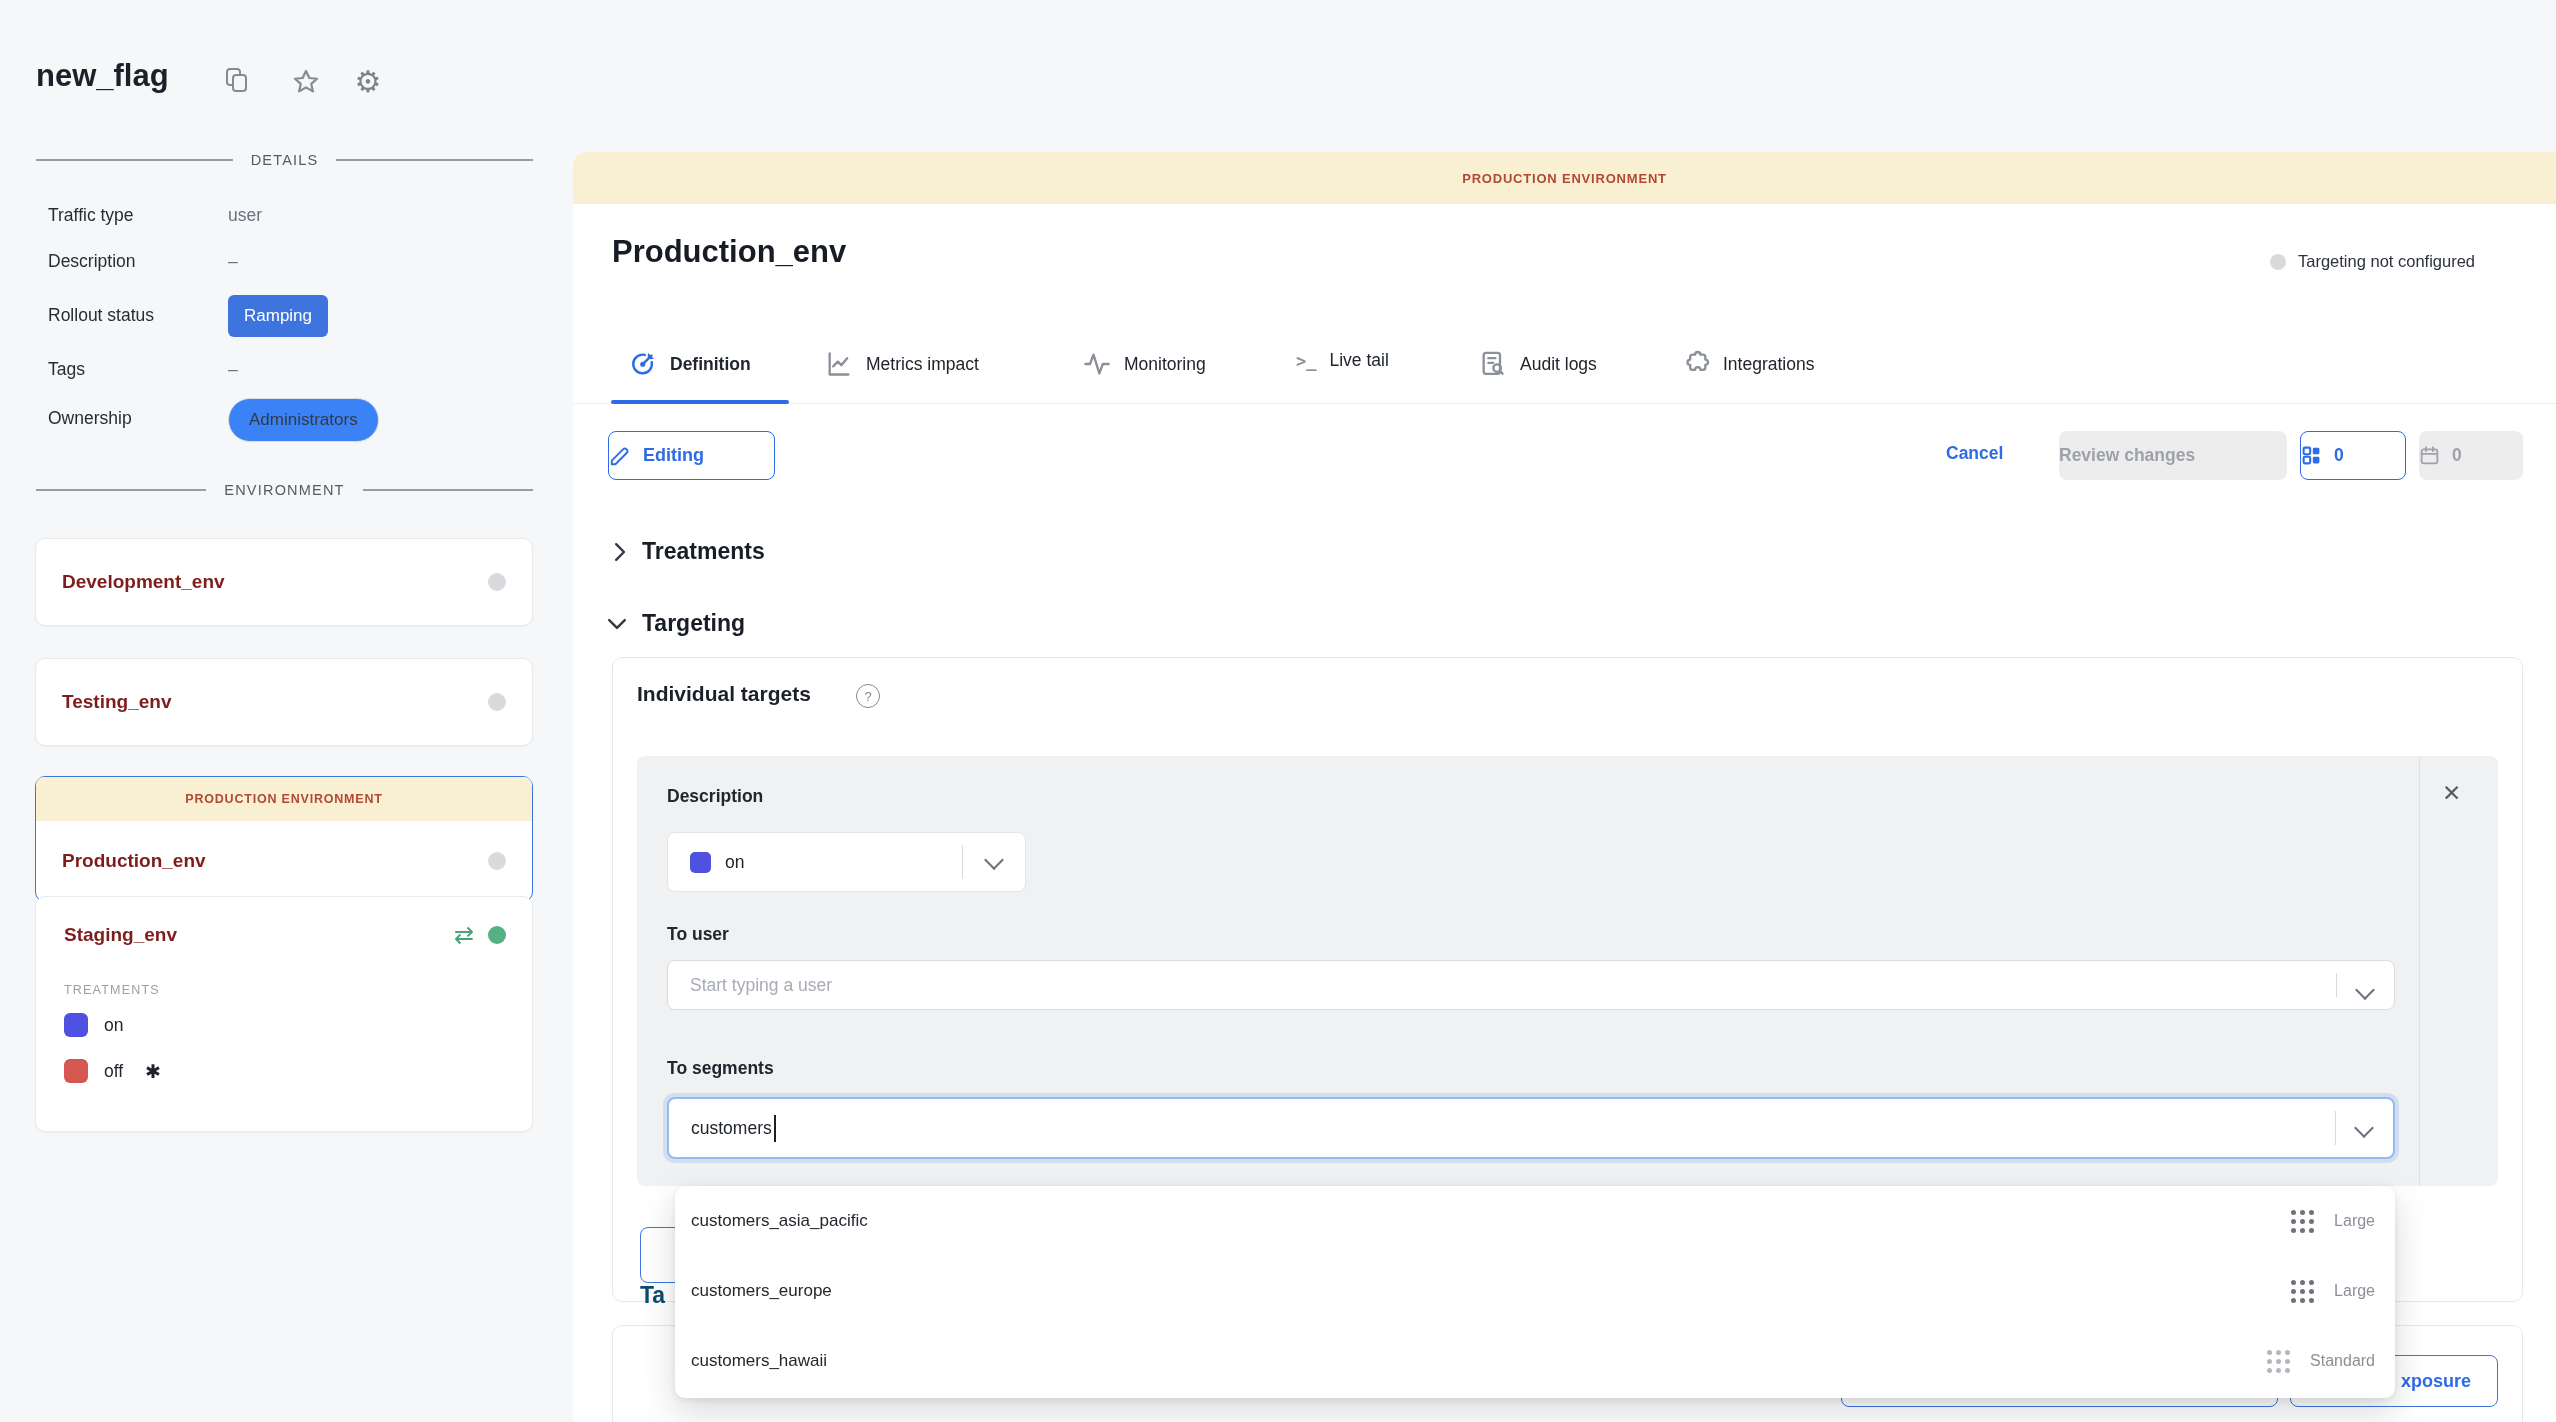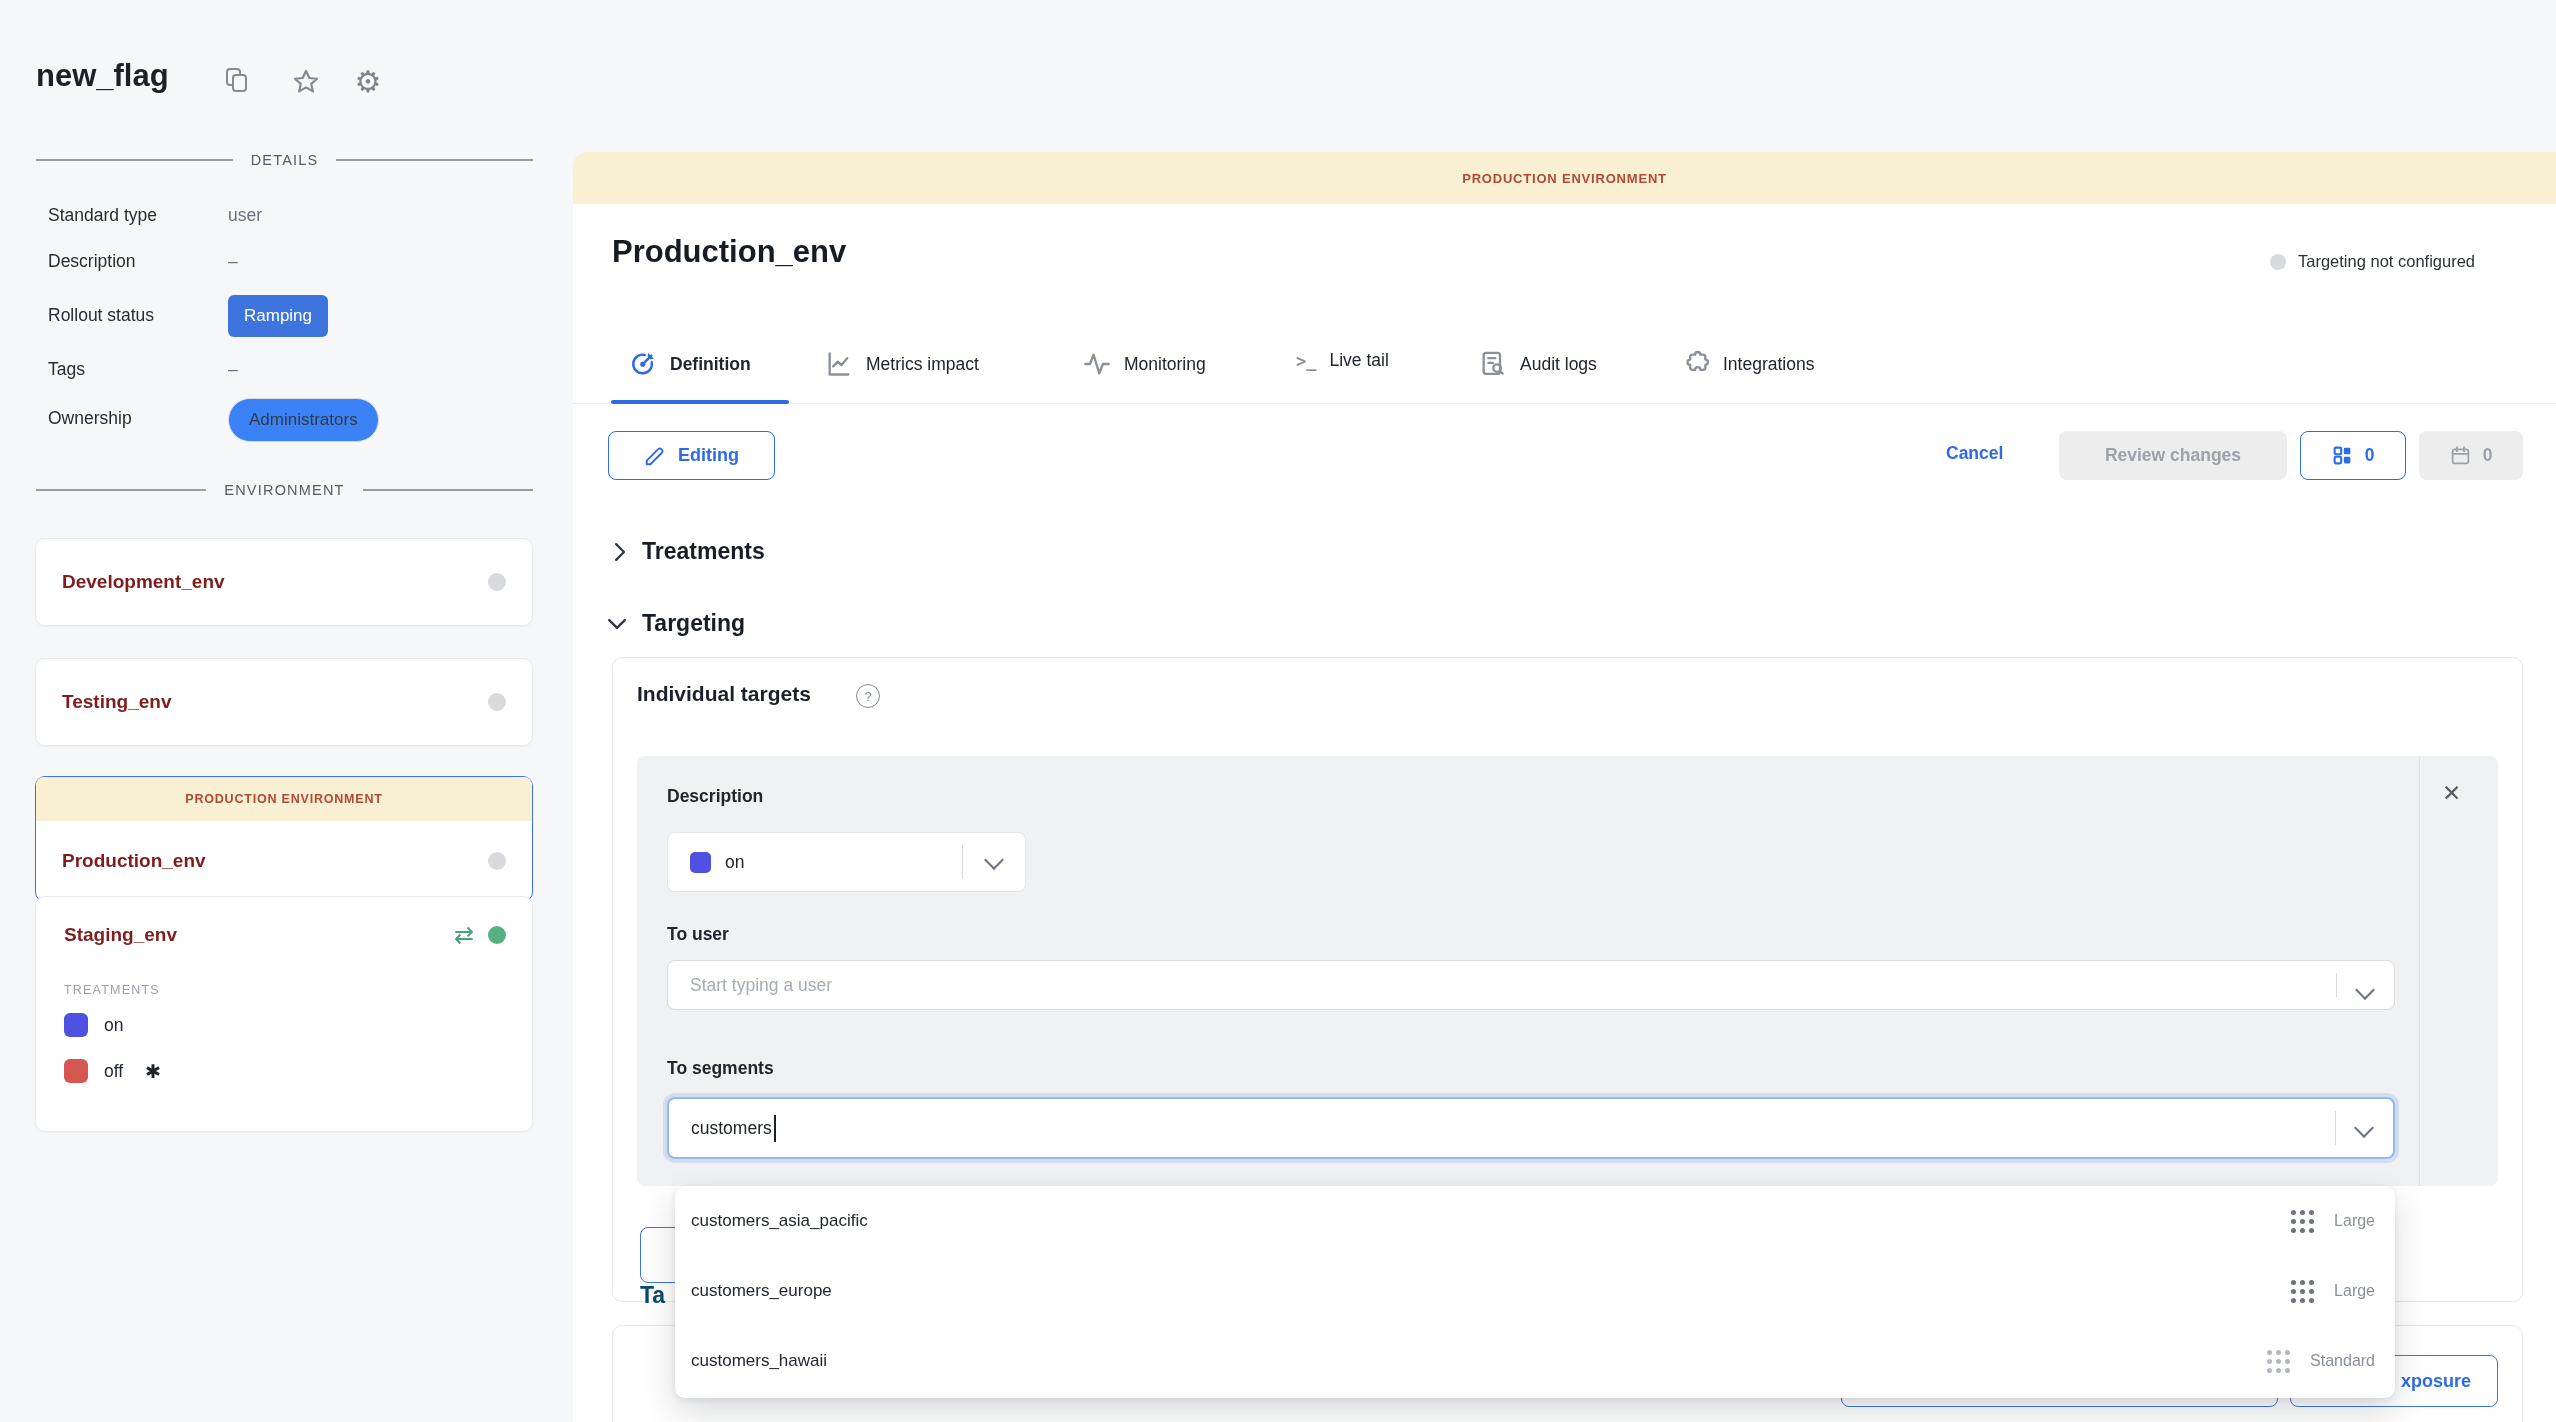--- a/index.html
+++ b/index.html
@@ -44,21 +44,21 @@
   .targ-status { left:2270px; top:252px; display:flex; align-items:center; gap:12px; font-size:16.5px; color:#2c313a; }
   .targ-dot { width:16px; height:16px; border-radius:50%; background:#d8dadc; }
 
   .tabs-border { left:573px; top:403px; width:1983px; height:1px; background:#ebedef; }
   .tab { top:350px; display:flex; align-items:center; gap:13px; cursor:pointer; }
   .tab .t-label { font-size:17.5px; color:#21262e; font-weight:700; }
   .tab .t-label.dim { font-weight:400; color:#20252d; }
   .tab-underline { left:611px; top:400px; width:178px; height:3.5px; background:#2e6be6; border-radius:2px; }
   .livetail-glyph { font-family:"DejaVu Sans Mono",monospace; font-size:17px; color:#8a8f98; font-weight:700; }
 
-  .btn { display:flex; align-items:center; justify-content:center; border-radius:8px; cursor:pointer; }
+  .btn { display:flex; align-items:center; border-radius:8px; cursor:pointer; }
   .editing-btn { left:608px; top:431px; width:167px; height:49px; border:1.5px solid #2e6be6; background:#fff; gap:12px; color:#2e6be6; font-size:18px; font-weight:700; }
   .cancel-link { left:1946px; top:443px; font-size:17.5px; color:#2e6be6; font-weight:700; cursor:pointer; }
   .review-btn { left:2059px; top:431px; width:228px; height:49px; background:#ededee; color:#9da1a8; font-size:17.5px; font-weight:700; }
   .grid-btn { left:2300px; top:431px; width:106px; height:49px; border:1.5px solid #2e6be6; background:#fff; gap:12px; color:#2e6be6; font-size:17.5px; font-weight:700; }
   .cal-btn { left:2419px; top:431px; width:104px; height:49px; background:#ededee; gap:12px; color:#9da1a8; font-size:17.5px; font-weight:700; }
 
   .section-hdr { display:flex; align-items:center; gap:15px; cursor:pointer; }
   .section-hdr .s-label { font-size:23px; font-weight:700; color:#181d26; }
 
   .targeting-card { left:612px; top:657px; width:1911px; height:645px; background:#fff; border:1px solid #e7e8ea; border-radius:10px; }
@@ -122,21 +122,21 @@
   <div class="abs hdr-icon" style="left:352px;">
     <span class="gear-glyph">⚙</span>
   </div>
 
   <div class="abs divider-row" style="top:150px;">
     <div class="line"></div>
     <div class="lbl">DETAILS</div>
     <div class="line"></div>
   </div>
 
-  <div class="abs det-label" style="top:205px;">Standard type</div>
+  <div class="abs det-label" style="top:205px;">Traffic type</div>
   <div class="abs det-value" style="top:205px;">user</div>
 
   <div class="abs det-label" style="top:251px;">Description</div>
   <div class="abs det-value" style="top:251px;">–</div>
 
   <div class="abs det-label" style="top:305px;">Rollout status</div>
   <div class="abs badge-ramping">Ramping</div>
 
   <div class="abs det-label" style="top:359px;">Tags</div>
   <div class="abs det-value" style="top:359px;">–</div>

